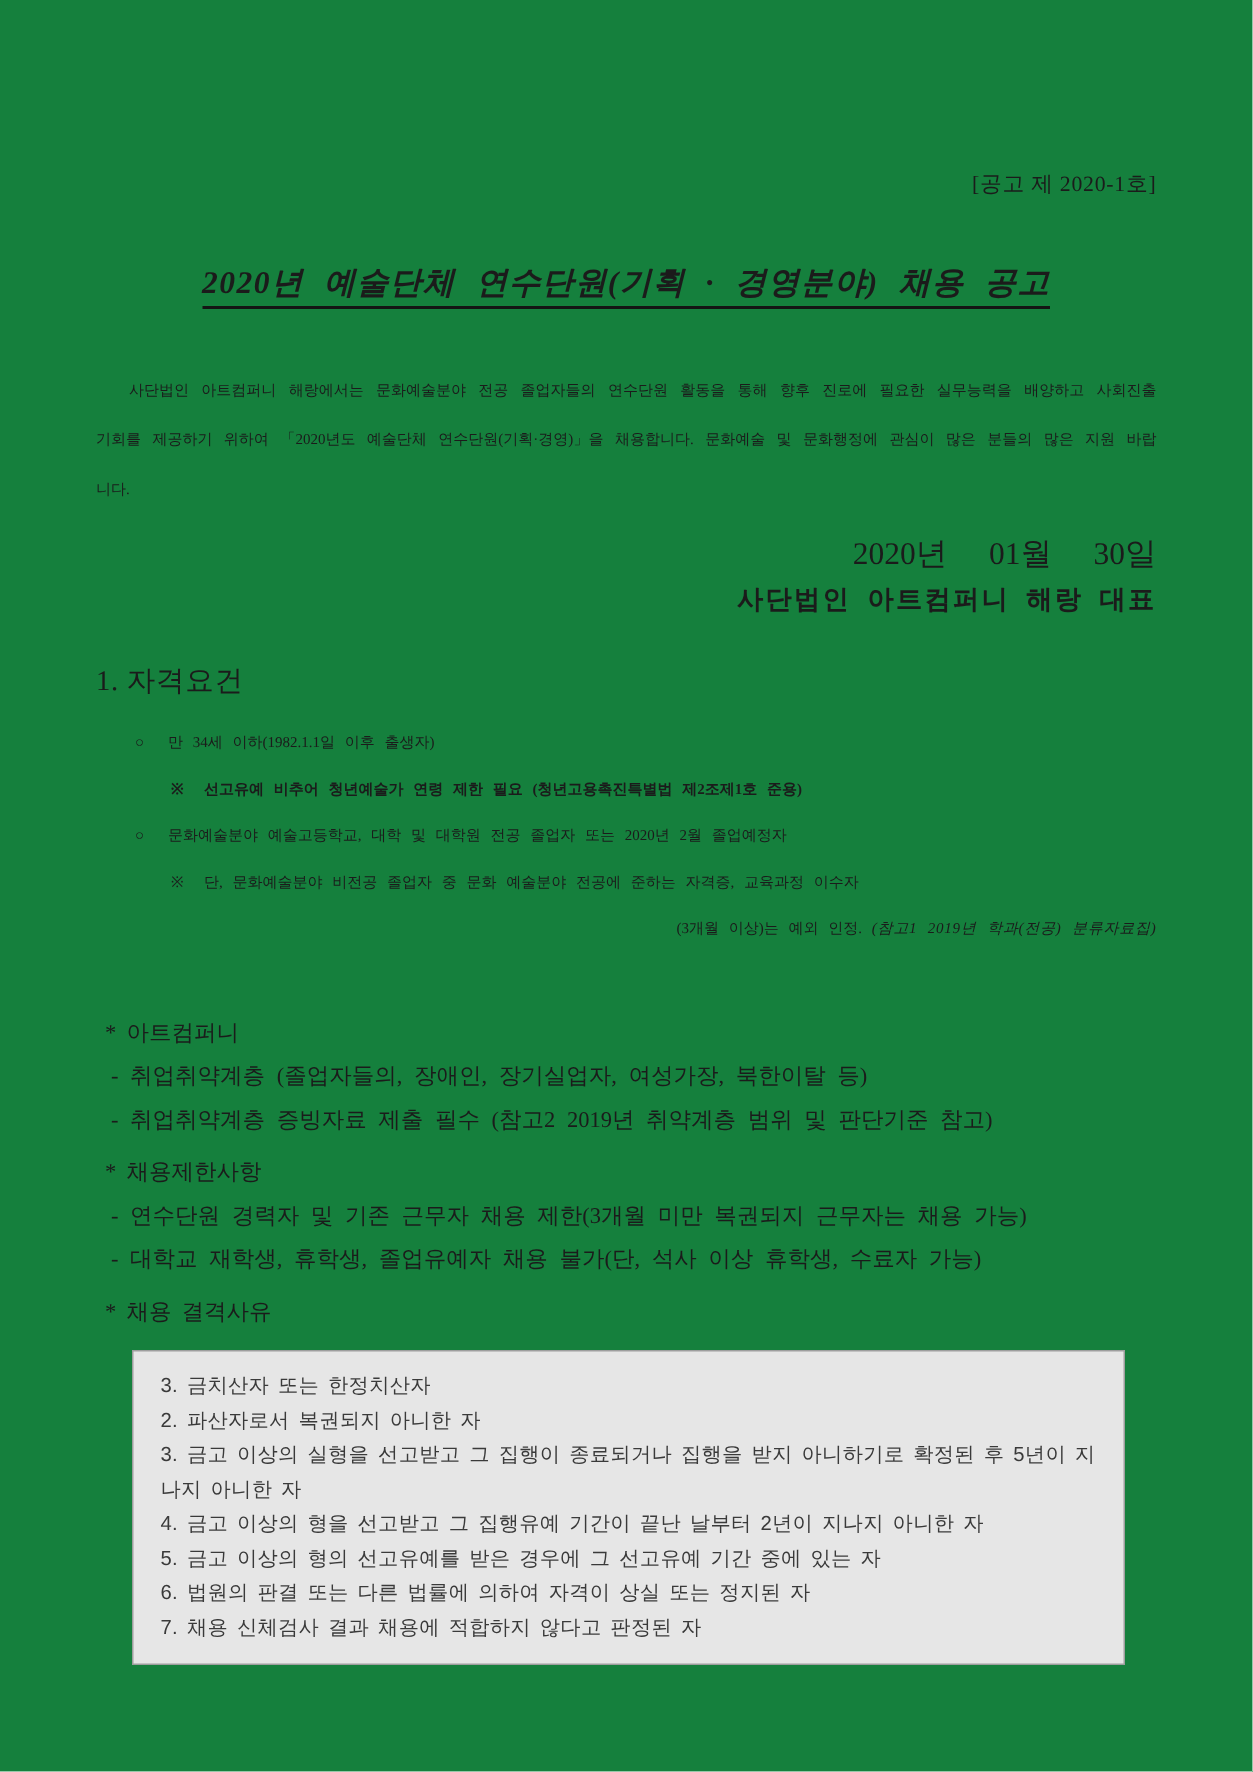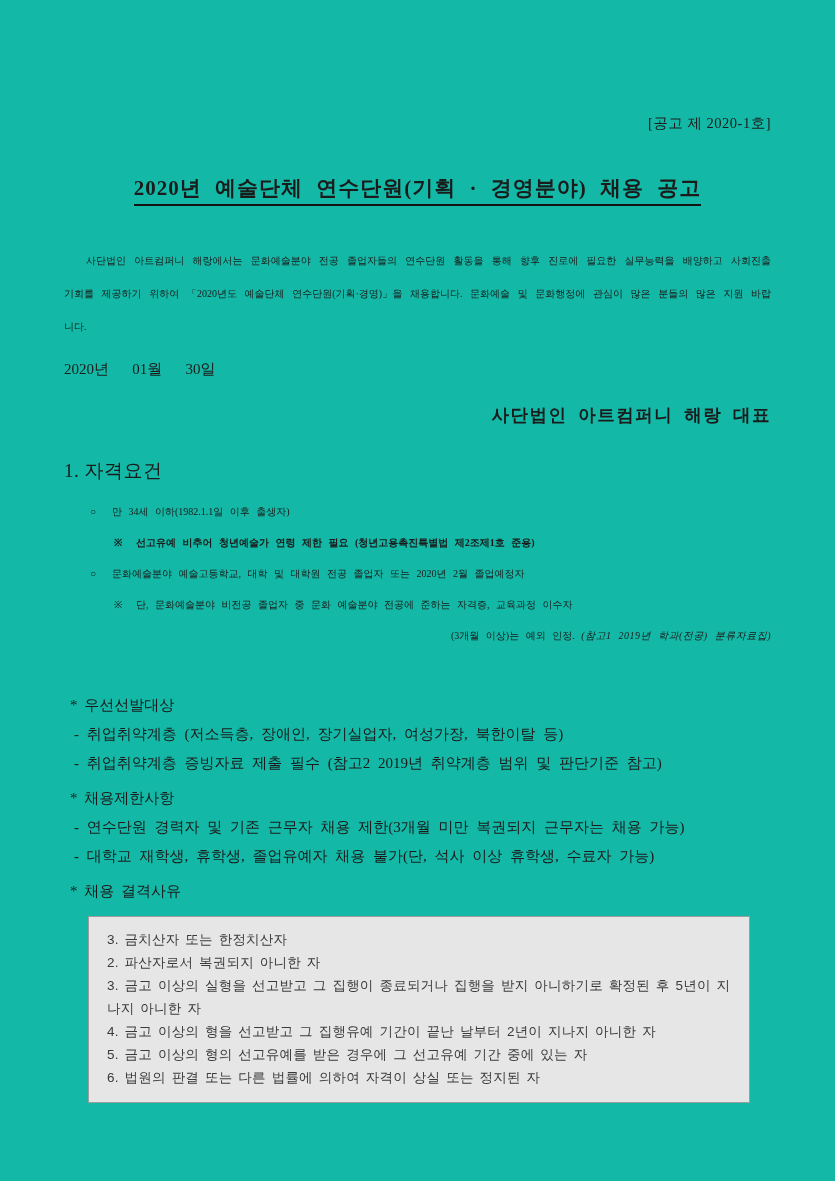--- a/index.html
+++ b/index.html
@@ -1,34 +1,35 @@
 <!DOCTYPE html>
 <html><head>
 <meta charset="utf-8">
 <style>
   html,body{margin:0;padding:0;background:#ffffff;}
   .page{
     position:relative;
     width:835px;height:1181px;
     box-sizing:border-box;
-    background:#14b8a6;
+    background:#15803d;
     padding:113px 64px 0 64px;
     font-family:"Liberation Serif","DejaVu Serif",serif;
     color:#1b1b1b;
     overflow:hidden;
   }
   .notice-number{
     text-align:right;
     font-size:14.5px;
     line-height:20px;
     letter-spacing:0.5px;
   }
   .doc-title-wrap{
     text-align:center;
     margin-top:42px;
+    font-style:italic;
   }
   .doc-title{
     display:inline-block;
     font-size:21px;
     font-weight:bold;
     letter-spacing:1px;
     word-spacing:7px;
     line-height:26px;
     border-bottom:2px solid #141414;
     padding-bottom:3px;
@@ -36,28 +37,27 @@
   .intro{
     margin-top:38px;
     font-size:10px;
     line-height:33px;
     text-align:justify;
     text-indent:2.2em;
     word-spacing:5px;
   }
   .date-line{
     margin-top:2px;
-    text-align:left;
-    font-size:15px;
+    text-align:right;
+    font-size:21px;
     line-height:33px;
     white-space:pre-wrap;
     word-spacing:4px;
   }
   .signature-line{
-    margin-top:16px;
     text-align:right;
     font-size:17.5px;
     font-weight:bold;
     letter-spacing:1.5px;
     word-spacing:5px;
     line-height:26px;
   }
   .section-heading{
     margin-top:32px;
     font-size:19px;
@@ -147,34 +147,35 @@
     </div>
     <div class="qual-row qual-sub">
       <span class="marker">※</span><span>단, 문화예술분야 비전공 졸업자 중 문화 예술분야 전공에 준하는 자격증, 교육과정 이수자</span>
     </div>
     <div class="qual-row qual-cont">
       <span>(3개월 이상)는 예외 인정. </span><span class="italic-note">(참고1 2019년 학과(전공)  분류자료집)</span>
     </div>
   </div>
 
   <div class="notes">
-    <div class="note-heading">* 우선선발대상</div>
-    <div class="note-item">- 취업취약계층 (저소득층, 장애인, 장기실업자, 여성가장, 북한이탈 등)</div>
+    <div class="note-heading">* 아트컴퍼니</div>
+    <div class="note-item">- 취업취약계층 (졸업자들의, 장애인, 장기실업자, 여성가장, 북한이탈 등)</div>
     <div class="note-item">- 취업취약계층 증빙자료 제출 필수 (참고2 2019년 취약계층 범위 및 판단기준 참고)</div>
     <div class="gap"></div>
     <div class="note-heading">* 채용제한사항</div>
     <div class="note-item">- 연수단원 경력자 및 기존 근무자 채용 제한(3개월 미만 복권되지 근무자는 채용 가능)</div>
     <div class="note-item">- 대학교 재학생, 휴학생, 졸업유예자 채용 불가(단, 석사 이상 휴학생, 수료자 가능)</div>
     <div class="gap"></div>
     <div class="note-heading">* 채용 결격사유</div>
   </div>
 
   <div class="disq-box">
     <div class="disq-item">3. 금치산자 또는 한정치산자</div>
     <div class="disq-item">2. 파산자로서 복권되지 아니한 자</div>
     <div class="disq-item">3. 금고 이상의 실형을 선고받고 그 집행이 종료되거나 집행을 받지 아니하기로 확정된 후 5년이 지나지 아니한 자</div>
     <div class="disq-item">4. 금고 이상의 형을 선고받고 그 집행유예 기간이 끝난 날부터 2년이 지나지 아니한 자</div>
     <div class="disq-item">5. 금고 이상의 형의 선고유예를 받은 경우에 그 선고유예 기간 중에 있는 자</div>
     <div class="disq-item">6. 법원의 판결 또는 다른 법률에 의하여 자격이 상실 또는 정지된 자</div>
+    <div class="disq-item">7. 채용 신체검사 결과 채용에 적합하지 않다고 판정된 자</div>
 
   </div>
 
 </div>
 
 </body></html>

